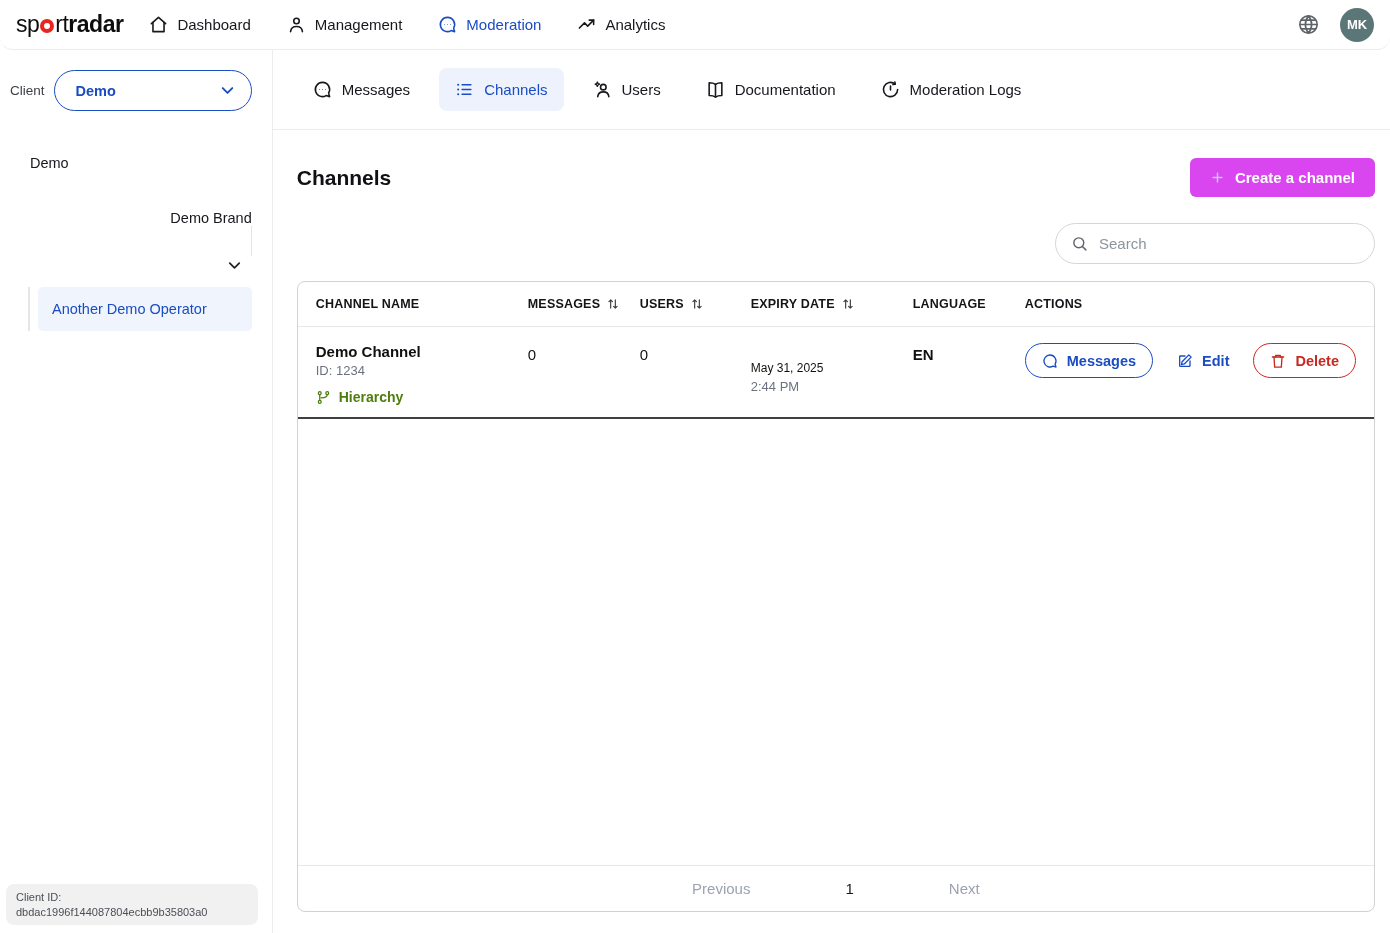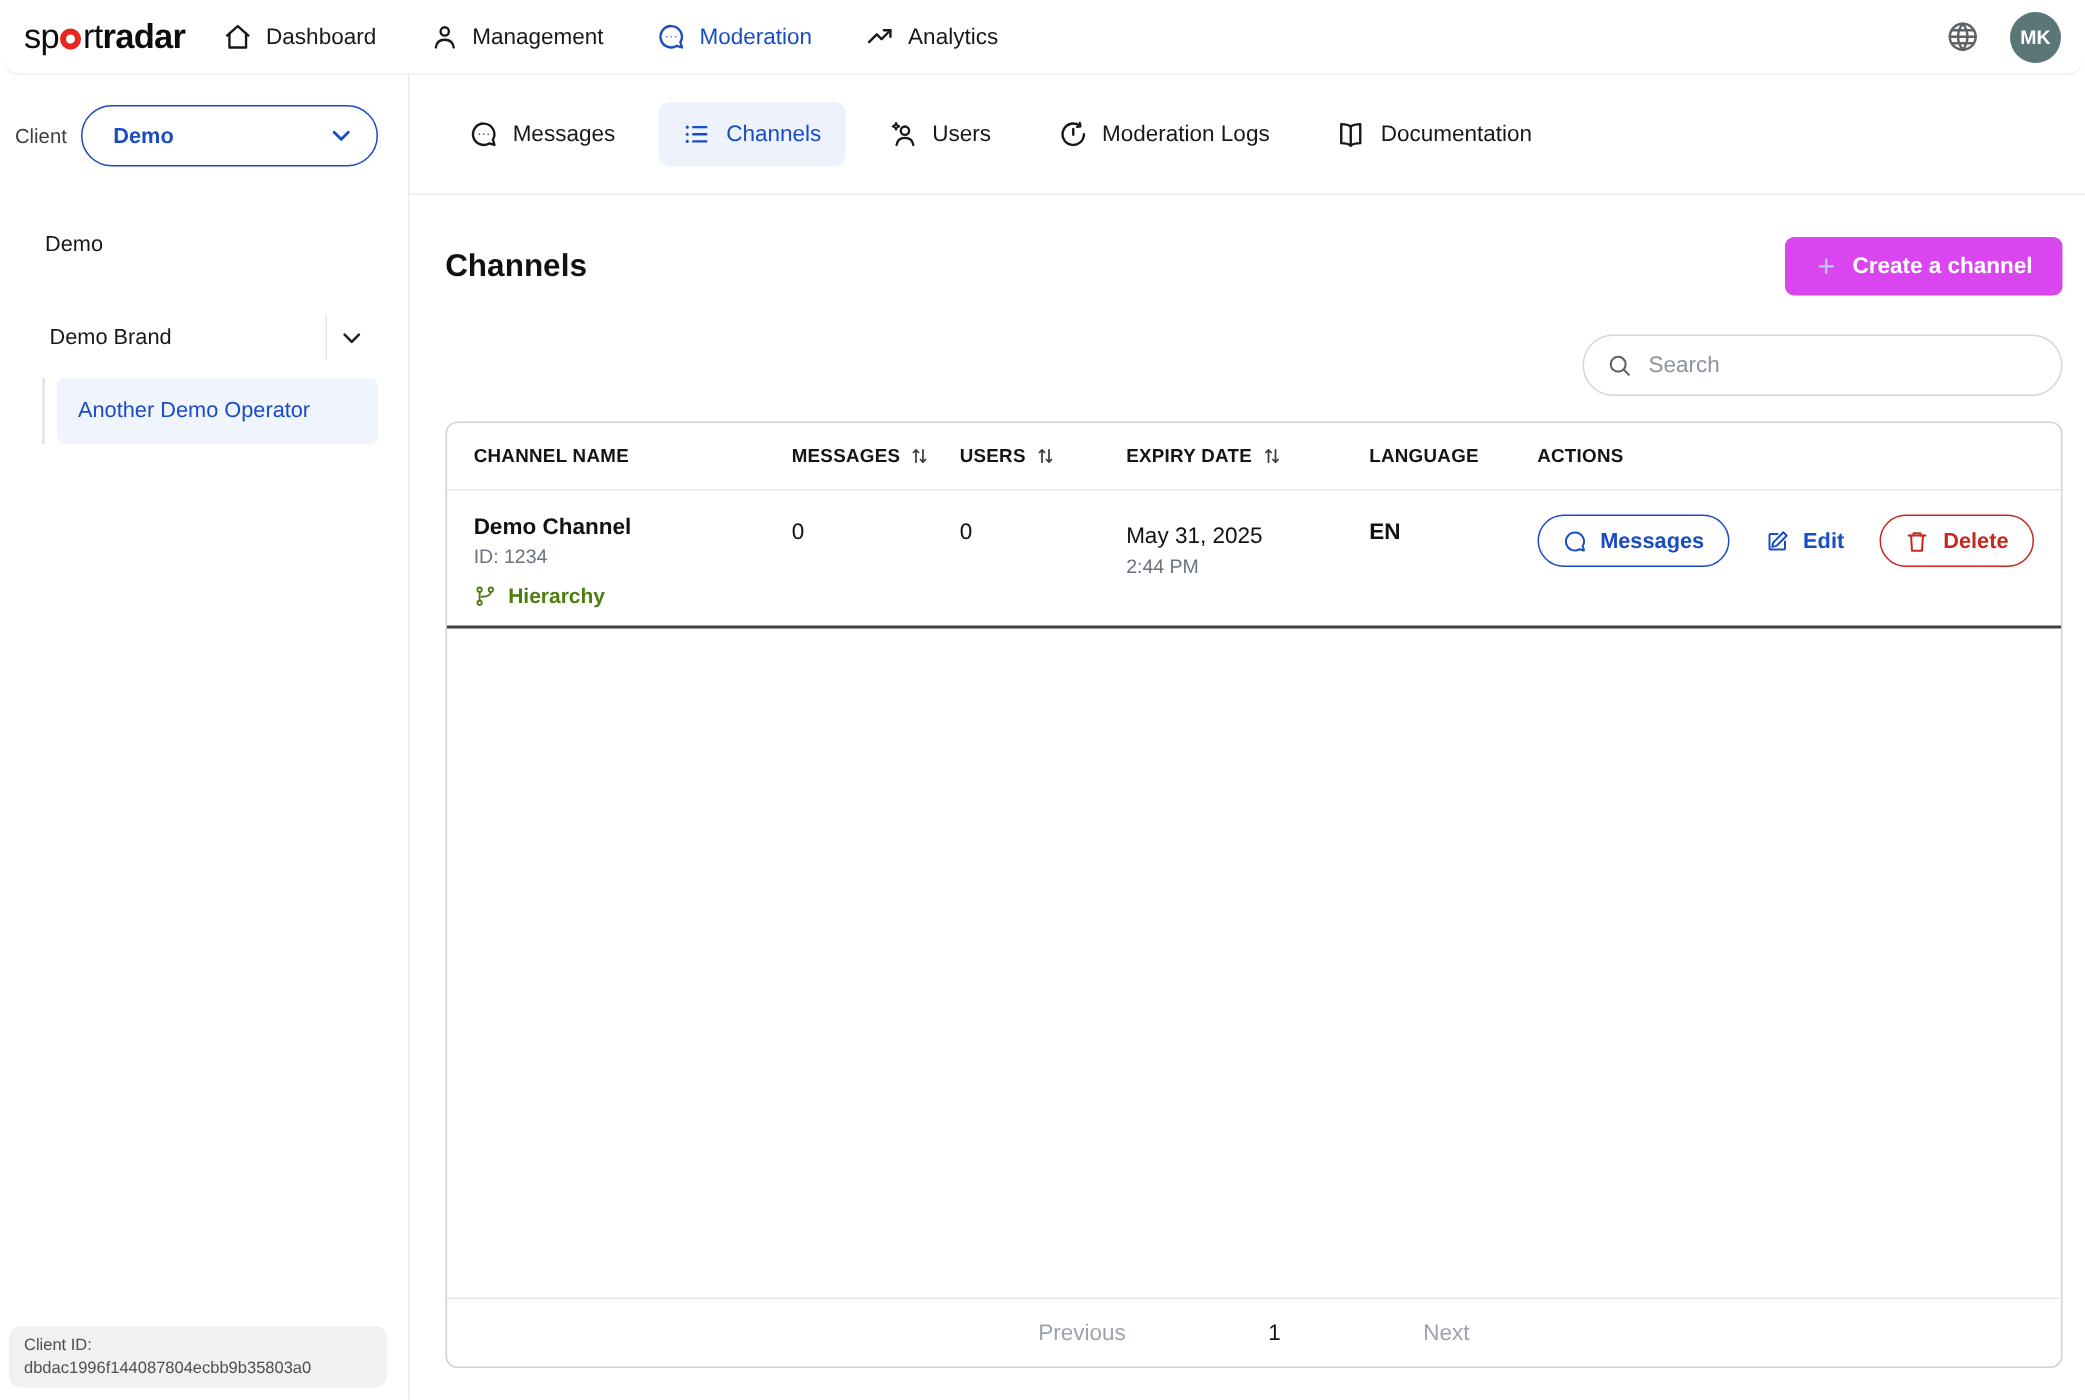--- a/index.html
+++ b/index.html
@@ -35,21 +35,21 @@
 
   
   .client-row { display:flex; align-items:center; padding:20px 20px 0 10px; }
   .client-label { font-size:13.5px; color:#3c3f44; margin-right:9px; }
   .client-pill { flex:1; height:41px; border:1.5px solid #1a4cc3; border-radius:21px;
     display:flex; align-items:center; padding:0 14px 0 21px; cursor:pointer; background:#fff; }
   .client-pill .val { color:#1a4cc3; font-weight:700; font-size:14.5px; }
   .client-pill .chev { margin-left:auto; width:19px; height:19px; color:#1a4cc3; }
   .tree { margin-top:44px; }
   .tree-root { padding:0 10px 0 30px; font-size:14.5px; color:#16181c; cursor:pointer; }
-  .tree-brand { display:flex; align-items:center; margin:39px 20px 0 33px; }
+  .tree-brand { display:flex; align-items:flex-end; margin:39px 20px 0 33px;flex-direction:column; }
   .tree-brand .lbl { font-size:14.5px; color:#16181c; cursor:pointer; }
   .tree-brand .divider { margin-left:auto; width:1px; height:30px; background:#e4e4e4; }
   .tree-brand .chevbtn { width:34px; display:flex; justify-content:center; cursor:pointer;
     color:#222; }
   .tree-brand .chevbtn svg { width:19px; height:19px; }
   .tree-children { margin:12px 20px 0 28px; border-left:2px solid #e6e6e6; padding-left:8px; }
   .tree-operator { height:44px; background:#f0f4fd; border-radius:5px; display:flex;
     align-items:center; padding:0 14px; font-size:14.5px; color:#1a4cc3; cursor:pointer; }
   .sidebar-footer { margin:auto 14px 0 6px; background:#f1f1f2; border-radius:8px;
     padding:7px 10px; }
@@ -90,21 +90,21 @@
     display:flex; align-items:center; gap:6px; }
   .th .sort { width:14px; height:14px; color:#3a3d42; cursor:pointer; }
   .trow { padding-top:16px; padding-bottom:12px; border-bottom:2px solid #404040;
     align-items:start; }
   .cell-name .nm { font-size:15px; font-weight:700; }
   .cell-name .id { font-size:13px; color:#6b7280; margin-top:3px; }
   .hier-link { display:flex; align-items:center; gap:8px; margin-top:11px; color:#4d7c0f;
     font-size:14px; font-weight:600; cursor:pointer; }
   .hier-link .ico { width:15px; height:15px; }
   .cell-num { font-size:15px; margin-top:3px; }
-  .cell-date .d { font-size:15px; margin-top:6px; }
+  .cell-date .d { font-size:12px; margin-top:18px; }
   .cell-date .t { font-size:13px; color:#6b7280; margin-top:4px; }
   .cell-lang { font-size:15px; margin-top:3px;font-weight:bold; }
   .cell-actions { display:flex; align-items:center; gap:24px; }
   .btn-outline { height:35px; display:flex; align-items:center; gap:9px; padding:0 16px;
     border-radius:18px; background:#fff; font-size:14.5px; font-weight:600; cursor:pointer;
     font-family:inherit; }
   .btn-messages { border:1.5px solid #1a4cc3; color:#1a4cc3; }
   .btn-edit { border:none; background:none; color:#1a4cc3; display:flex; align-items:center;
     gap:9px; font-size:14.5px; font-weight:600; cursor:pointer; font-family:inherit;
     padding:0; }
@@ -240,35 +240,35 @@
               <circle cx="13" cy="9" r="3.5"></circle>
               <path d="M6 21c.5-4 3-6 7-6s6.5 2 7 6"></path>
               <path d="M5.5 2.5l.9 1.9 1.9.9-1.9.9-.9 1.9-.9-1.9L2.7 5.3l1.9-.9z" stroke-width="1.6"></path>
             </svg>
         </span>
         <span>Users</span>
       </div>
       <div class="tab">
         <span class="ico">
           <svg viewBox="0 0 24 24" fill="none" stroke="currentColor" stroke-width="2" stroke-linecap="round" stroke-linejoin="round">
+              <path d="M12 5.5C10 4 7.5 3.5 4 3.5v16c3.5 0 6 .5 8 2 2-1.5 4.5-2 8-2v-16c-3.5 0-6 .5-8 2z"></path>
+              <path d="M12 5.5v16"></path>
+            </svg>
+        </span>
+        <span>Documentation</span>
+      </div>
+      <div class="tab">
+        <span class="ico">
+          <svg viewBox="0 0 24 24" fill="none" stroke="currentColor" stroke-width="2" stroke-linecap="round" stroke-linejoin="round">
               <path d="M21 12a9 9 0 1 1-3.2-6.9"></path>
               <polyline points="17.5 2.5 18 5.3 15.2 5.8"></polyline>
               <path d="M12 7.5v5"></path>
             </svg>
         </span>
         <span>Moderation Logs</span>
-      </div>
-      <div class="tab">
-        <span class="ico">
-          <svg viewBox="0 0 24 24" fill="none" stroke="currentColor" stroke-width="2" stroke-linecap="round" stroke-linejoin="round">
-              <path d="M12 5.5C10 4 7.5 3.5 4 3.5v16c3.5 0 6 .5 8 2 2-1.5 4.5-2 8-2v-16c-3.5 0-6 .5-8 2z"></path>
-              <path d="M12 5.5v16"></path>
-            </svg>
-        </span>
-        <span>Documentation</span>
       </div>
     </div>
 
     <div class="content">
       <div class="title-row">
         <h1 class="page-title">Channels</h1>
         <button class="create-btn">
           <span class="plus">
             <svg viewBox="0 0 24 24" fill="none" stroke="currentColor" stroke-width="2.4" stroke-linecap="round">
                 <path d="M12 5v14M5 12h14"></path>

